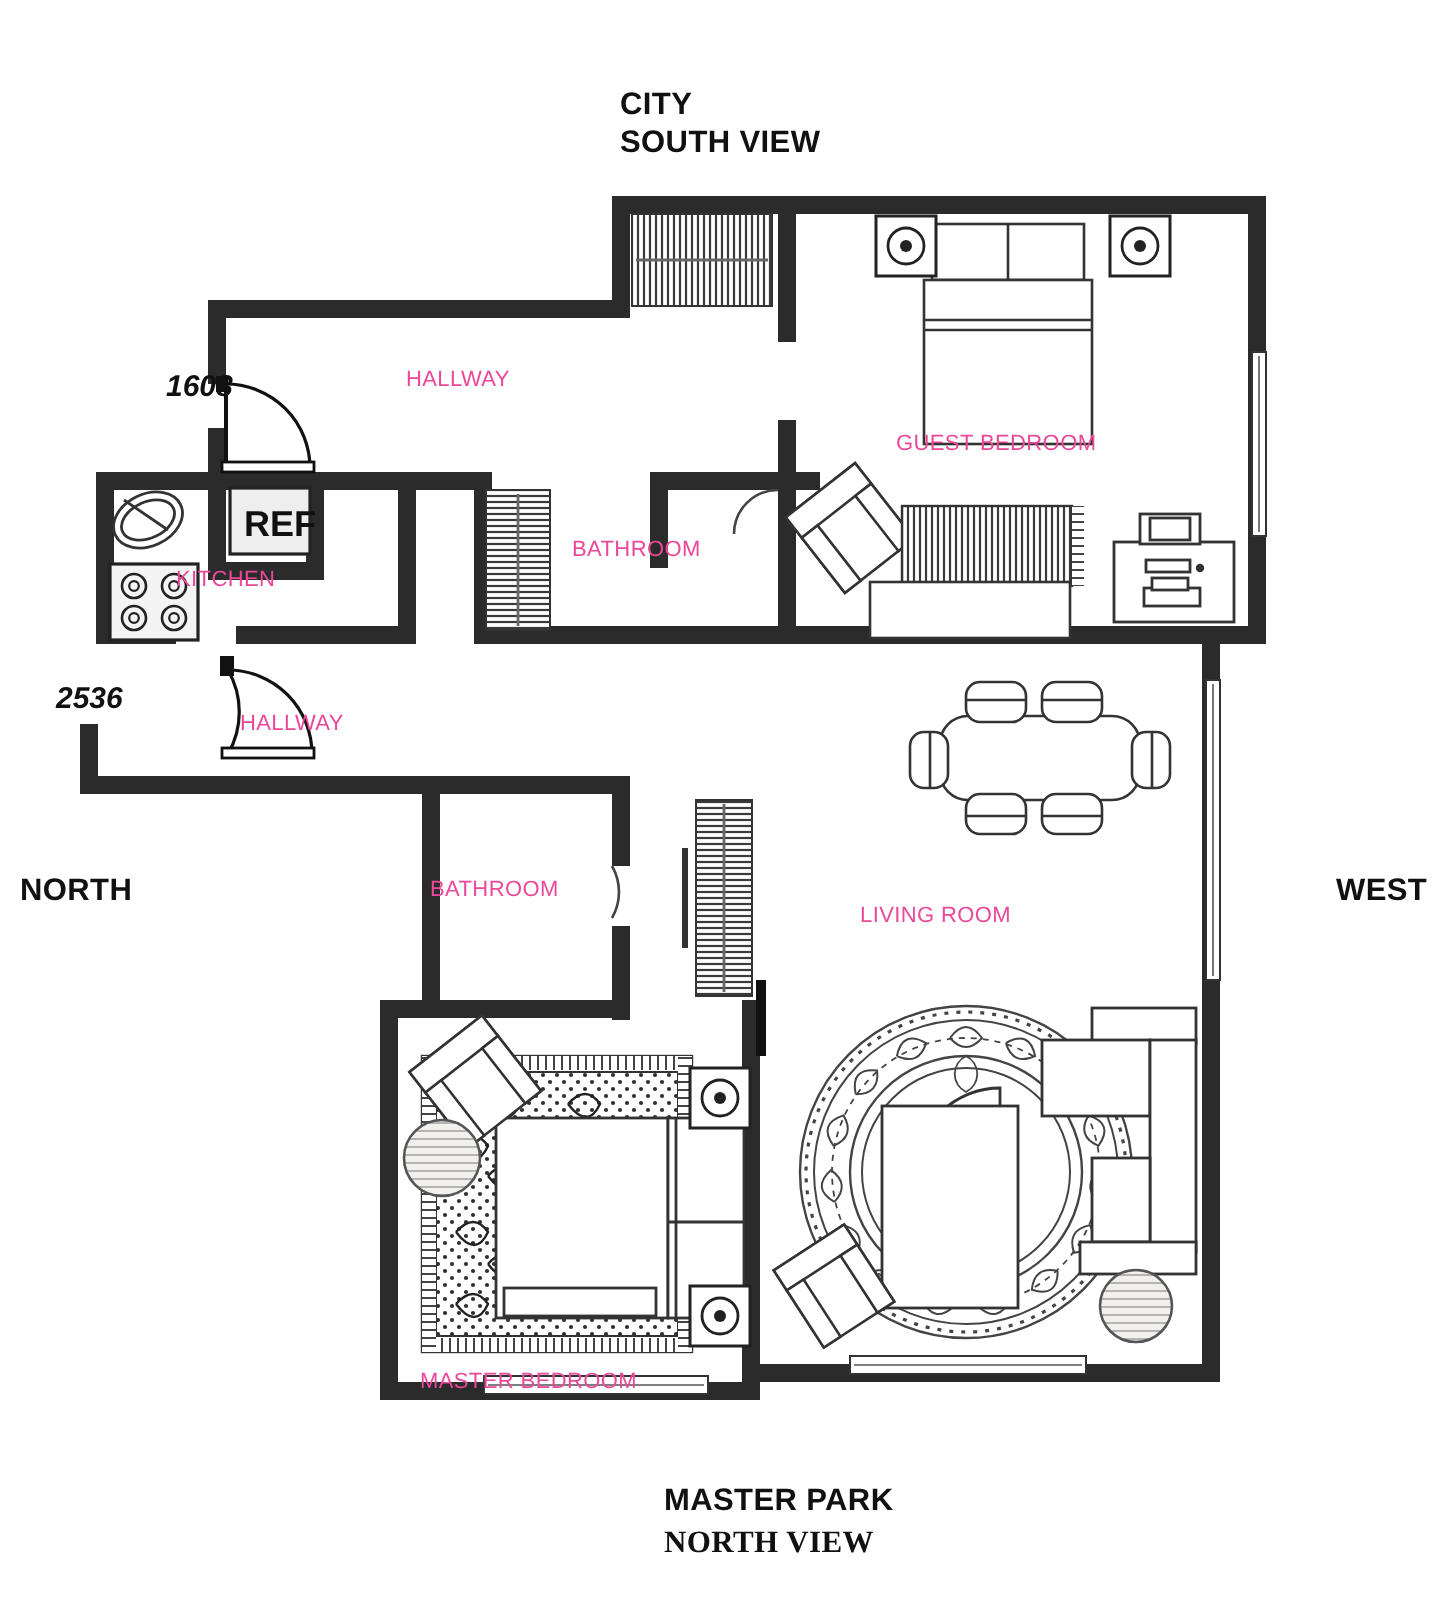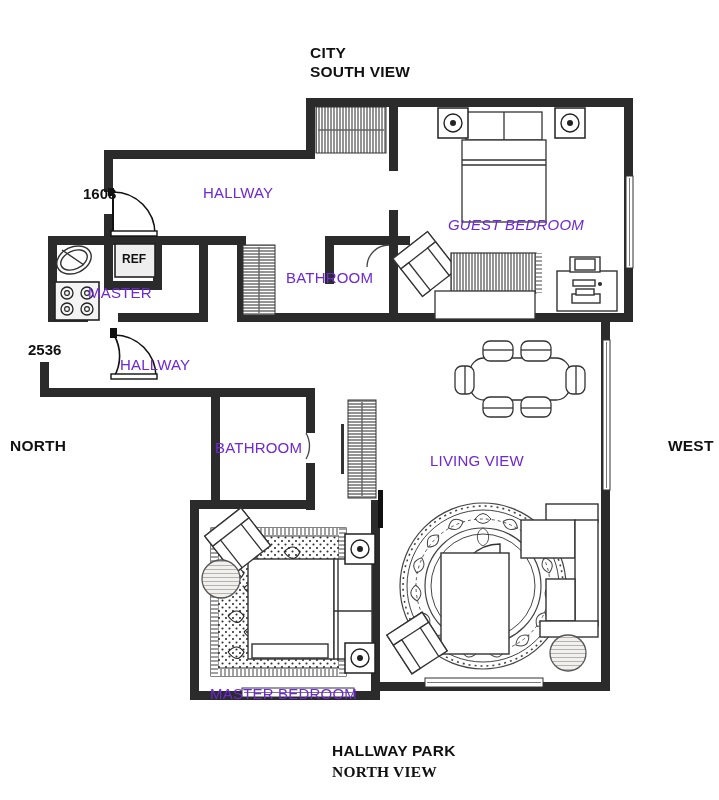--- a/index.html
+++ b/index.html
@@ -29,35 +29,36 @@
     position: absolute;
     font-weight: bold;
     font-size: 15.5px;
     letter-spacing: 0.2px;
     color: #111111;
     white-space: pre;
     line-height: 19px;
   }
   .room-label {
     position: absolute;
-    font-size: 15px;
-    color: #6d28d9;
+    font-size: 11px;
+    color: #ec4899;
     white-space: nowrap;
     letter-spacing: 0.2px;
   }
   .unit-label {
     position: absolute;
     font-size: 15px;
     font-weight: bold;
     color: #111111;
     white-space: nowrap;
+    font-style: italic;
   }
   .ref-label {
     position: absolute;
-    font-size: 12px;
+    font-size: 18px;
     font-weight: bold;
     color: #111111;
     white-space: nowrap;
   }
 </style>
 </head>
 <body>
 
 <div id="plan-root">
 
@@ -410,33 +411,33 @@
       </g>
     </g>
     <g>
       <circle cx="221" cy="551" r="19" fill="url(#woodgrain)" stroke="#555" stroke-width="1.3"></circle>
     </g>
   </svg>
 
   <div class="compass-label" style="left:310px; top:15px;">CITY</div>
   <div class="compass-label" style="left:310px; top:34px;">SOUTH VIEW</div>
 
-  <div class="compass-label" style="left:332px; top:713px;">HALLWAY PARK</div>
+  <div class="compass-label" style="left:332px; top:713px;">MASTER PARK</div>
   <div class="compass-label" style="left:332px; top:734px;font-family:Liberation Serif, serif;">NORTH VIEW</div>
 
   <div class="compass-label" style="left:10px; top:408px;">NORTH</div>
   <div class="compass-label" style="left:668px; top:408px;text-align:center;">WEST</div>
 
   <div class="unit-label" style="left:83px; top:157px;">1608</div>
   <div class="unit-label" style="left:28px; top:313px;">2536</div>
 
   <div class="room-label" style="left:203px; top:156px;">HALLWAY</div>
-  <div class="room-label" style="left:448px; top:188px;font-style:italic;">GUEST BEDROOM</div>
+  <div class="room-label" style="left:448px; top:188px;">GUEST BEDROOM</div>
   <div class="room-label" style="left:286px; top:241px;">BATHROOM</div>
-  <div class="room-label" style="left:88px; top:256px;">MASTER</div>
+  <div class="room-label" style="left:88px; top:256px;">KITCHEN</div>
   <div class="room-label" style="left:120px; top:328px;">HALLWAY</div>
   <div class="room-label" style="left:215px; top:411px;">BATHROOM</div>
-  <div class="room-label" style="left:430px; top:424px;">LIVING VIEW</div>
+  <div class="room-label" style="left:430px; top:424px;">LIVING ROOM</div>
   <div class="room-label" style="left:210px; top:657px;text-align:center;">MASTER BEDROOM</div>
 
   <div class="ref-label" style="left:122px; top:224px;">REF</div>
 
 </div>
 
 </body></html>

